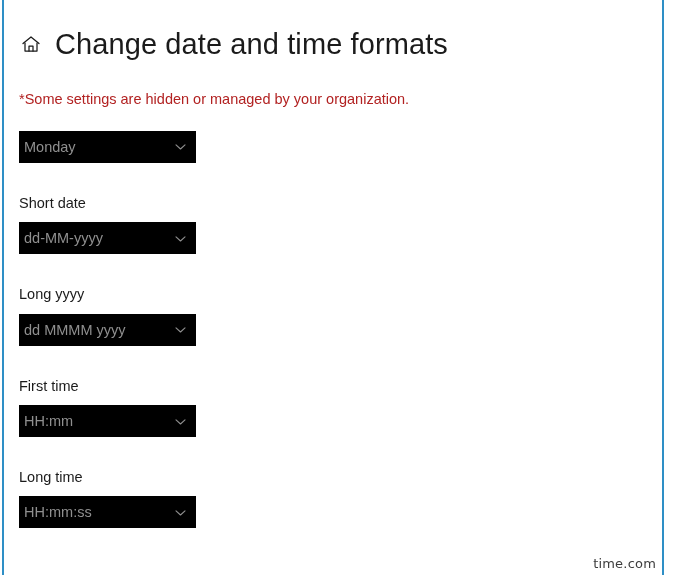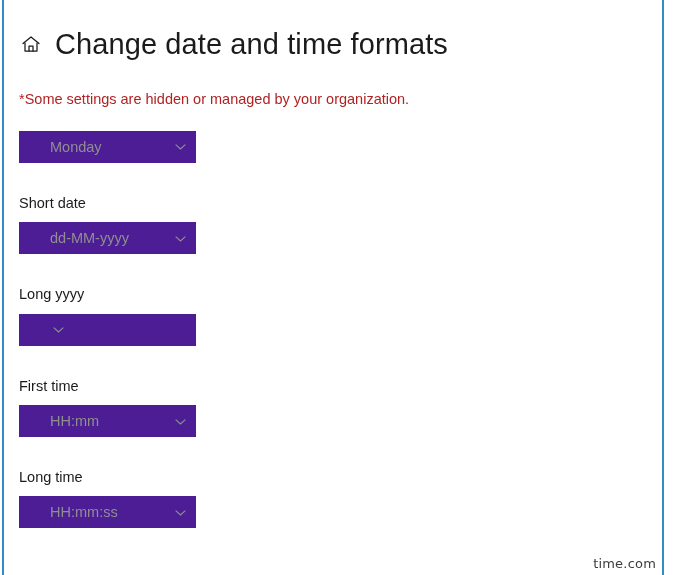--- a/index.html
+++ b/index.html
@@ -85,25 +85,25 @@
     font-size: 14.5px;
     color: #1b1b1b;
     margin-bottom: 10px;
     line-height: 1.2;
   }
 
   .dropdown {
     position: relative;
     width: 177px;
     height: 32px;
-    background: #4c1d95;
+    background: #000000;
     display: flex;
     align-items: center;
     box-sizing: border-box;
-    padding: 0 8px 0 31px;
+    padding: 0 8px 0 5px;
     user-select: none;
   }
   .dropdown-value {
     flex: 1 1 auto;
     font-size: 14.5px;
     color: #8f8f8f;
     white-space: nowrap;
     overflow: hidden;
     text-overflow: ellipsis;
   }
@@ -171,20 +171,21 @@
           <svg width="13" height="13" viewBox="0 0 13 13" fill="none" stroke="currentColor" stroke-width="1.1" stroke-linecap="round" stroke-linejoin="round">
             <path d="M2 4.8 L6.5 9 L11 4.8"></path>
           </svg>
         </span>
       </div>
     </div>
 
     <div class="field-group">
       <div class="field-label">Long yyyy</div>
       <div class="dropdown">
+        <span class="dropdown-value">dd MMMM yyyy</span>
         <span class="chevron">
           <svg width="13" height="13" viewBox="0 0 13 13" fill="none" stroke="currentColor" stroke-width="1.1" stroke-linecap="round" stroke-linejoin="round">
             <path d="M2 4.8 L6.5 9 L11 4.8"></path>
           </svg>
         </span>
       </div>
     </div>
 
     <div class="field-group">
       <div class="field-label">First time</div>

